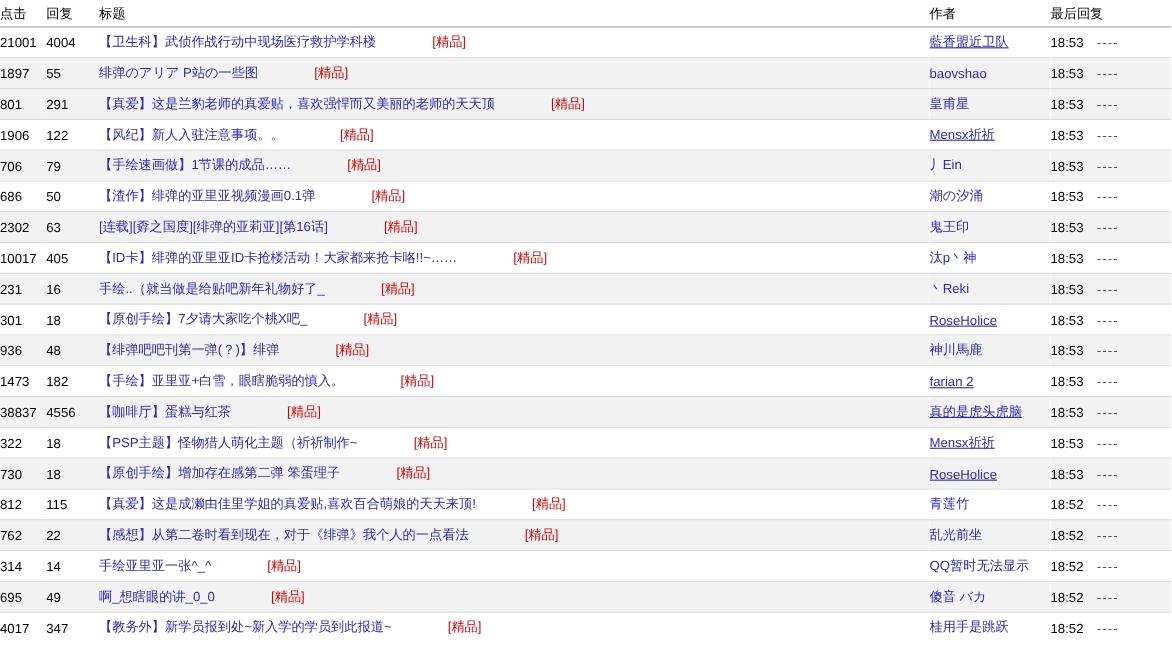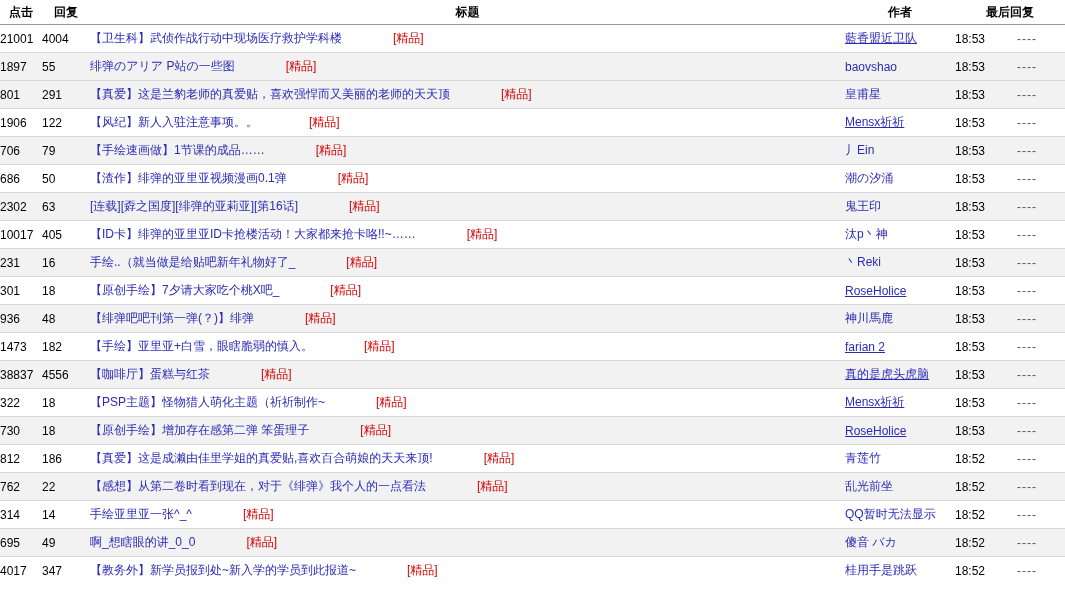--- a/index.html
+++ b/index.html
@@ -19,23 +19,23 @@
     width: 1065px;
     border-collapse: collapse;
     table-layout: fixed;
   }
   table.forum-table td, table.forum-table th {
     padding: 0;
     vertical-align: middle;
   }
   thead th {
     background: #ffffff;
-    font-weight: bold;
+    font-weight: normal;
     font-size: 12px;
-    text-align: center;
+    text-align: left;
     height: 24px;
     border-bottom: 1px solid #9a9a9a;
     color: #000;
     padding-left: 6px;
   }
   .col-clicks { width: 42px; }
   .col-replies { width: 48px; }
   .col-title { width: 755px; }
   .col-author { width: 110px; }
   .col-last { width: 110px; }
@@ -78,21 +78,20 @@
     color: #000;
   }
   .last-dash {
     color: #555;
     margin-left: 12px;
     letter-spacing: 1px;
   }
   .lastcell {
     display: flex;
     align-items: center;
-    gap: 20px;
   }
   tbody tr.clipped td {
     border-bottom: none;
   }
 </style>
 </head>
 <body>
 
 <table class="forum-table">
   <colgroup>
@@ -287,21 +286,21 @@
         <td><span class="author-link">RoseHolice</span></td>
         <td>
           <span class="lastcell">
             <span class="last-time">18:53</span>
             <span class="last-dash">----</span>
           </span>
         </td>
       </tr>
       <tr class="odd">
         <td class="num">812</td>
-        <td class="num">186</td>
+        <td class="num">115</td>
         <td><span class="title-link">【真爱】这是成濑由佳里学姐的真爱贴,喜欢百合萌娘的天天来顶!</span><span class="tag-jing">[精品]</span></td>
         <td><span class="author-plain">青莲竹</span></td>
         <td>
           <span class="lastcell">
             <span class="last-time">18:52</span>
             <span class="last-dash">----</span>
           </span>
         </td>
       </tr>
       <tr class="even">

